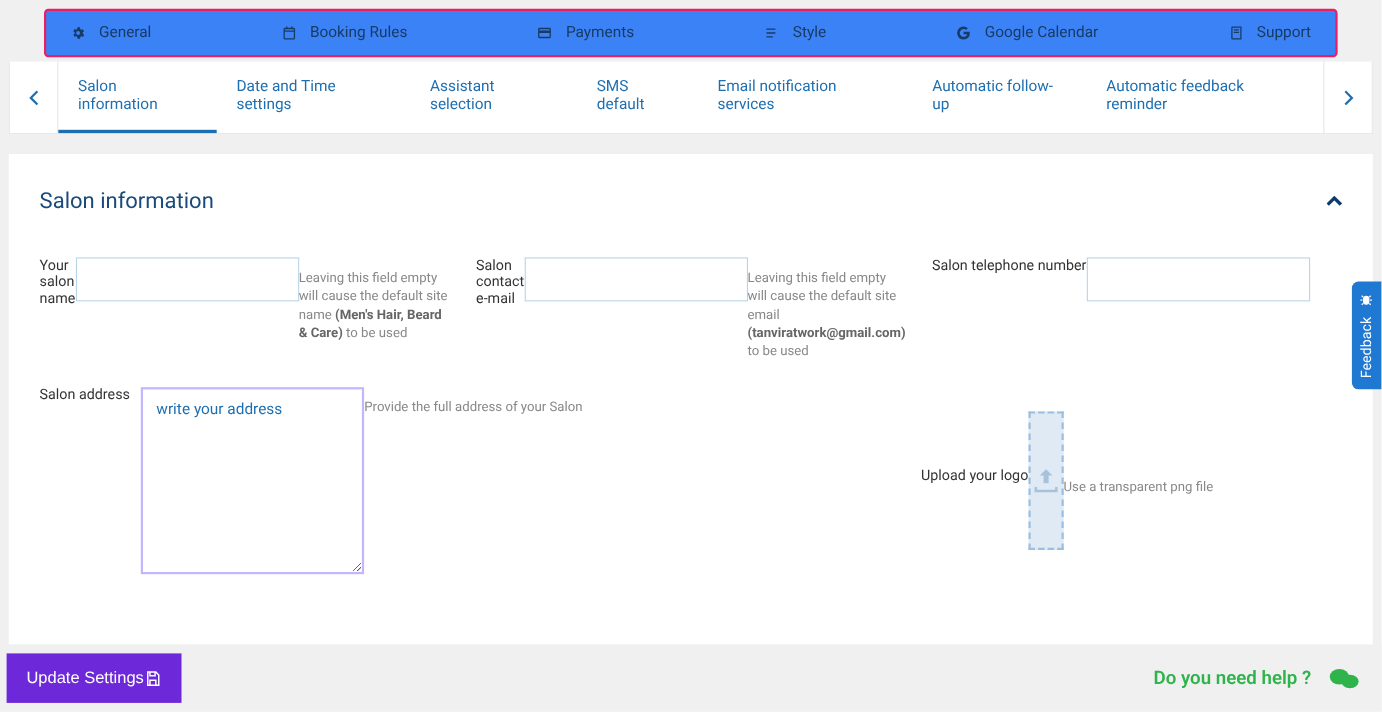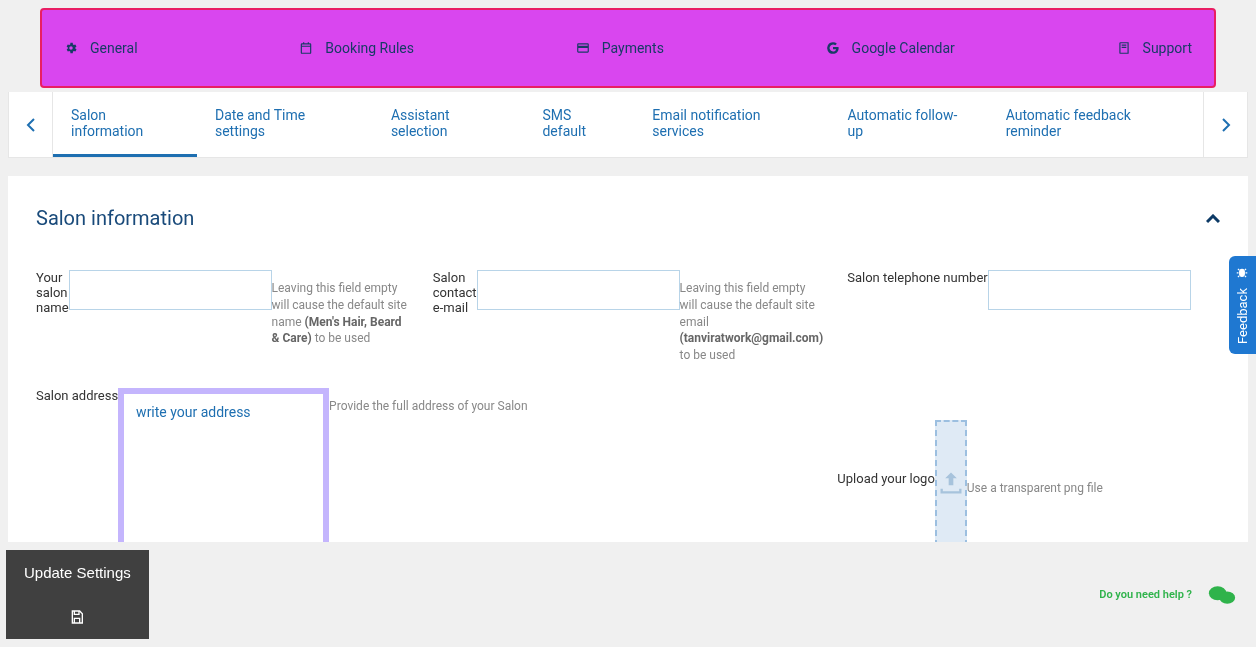--- a/index.html
+++ b/index.html
@@ -7,27 +7,27 @@
       font-family: -apple-system, BlinkMacSystemFont, "Segoe UI", Roboto, "Helvetica Neue", Arial, sans-serif;
       background: #f0f0f0;
       width: 1256px;
       height: 647px;
       position: relative;
       overflow: hidden;
     }
 
     
     .main-tabs {
-      background: #d946ef;
+      background: #3b82f6;
       border: 2px solid #e91e63;
       border-radius: 4px;
       margin: 8px 40px 4px 40px;
       display: flex;
       justify-content: space-between;
-      padding: 18px 8px;
+      padding: 0 8px;
     }
     .main-tab {
       display: flex;
       align-items: center;
       gap: 12px;
       padding: 12px 14px;
       color: #183b66;
       font-size: 14px;
       cursor: pointer;
     }
@@ -83,27 +83,28 @@
     .row { display: flex; gap: 24px; }
     .field { flex: 1; display: flex; flex-direction: row; margin-bottom: 24px; }
     .field-label { color: #333; font-size: 13px; margin-bottom: 8px; }
     .text-input {
       height: 40px;
       border: 1px solid #b8d4e8;
       padding: 6px 10px;
       font-size: 14px;
     }
     .textarea {
-      border: 6px solid #c4b5fd;
+      border: 2px solid #c4b5fd;
       padding: 10px 12px;
       font-size: 14px;
       color: #1e6fb1;
-      height: 190px;
+      height: 170px;
       resize: both;
       font-family: inherit;
+      margin-left: 10px;
     }
     .textarea::placeholder { color: #1e6fb1; }
     .help-text { color: #888; font-size: 12px; margin-top: 10px; line-height: 1.4; }
     .help-text b { color: #666; }
 
     .upload-zone {
       border: 2px dashed #9cbfe0;
       background: #dfeaf5;
       height: 126px;
       display: flex;
@@ -120,34 +121,32 @@
       left: 0; right: 0; bottom: 0;
       display: flex;
       justify-content: space-between;
       align-items: center;
       padding: 8px 8px 8px 6px;
       background: #f0f0f0;
     }
     .update-btn {
       display: flex;
       align-items: center;
-      gap: 28px;
-      background: #404040;
+      background: #6d28d9;
       color: #fff;
       padding: 14px 18px;
       font-size: 15px;
       cursor: pointer;
       border: none;
-      flex-direction: column;
     }
     .update-btn svg { width: 16px; height: 16px; fill: none; stroke: #fff; stroke-width:2; }
 
     .help-link {
       color: #2fb34b;
-      font-size: 11px;
+      font-size: 17px;
       font-weight: 600;
       display: flex;
       align-items: center;
       gap: 16px;
       cursor: pointer;
       padding-right: 12px;
     }
     .help-link svg { width: 28px; height: 24px; fill: #2fb34b; }
 
     
@@ -190,20 +189,26 @@
     <span>Booking Rules</span>
   </div>
   <div class="main-tab">
     <svg viewBox="0 0 24 24">
         <path d="M20 4H4a2 2 0 00-2 2v12a2 2 0 002 2h16a2 2 0 002-2V6a2 2 0 00-2-2zm0 14H4v-6h16zm0-10H4V6h16z"></path>
       </svg>
     <span>Payments</span>
   </div>
   <div class="main-tab">
     <svg viewBox="0 0 24 24">
+        <path d="M3 5h14v2H3zm0 6h14v2H3zm0 6h10v2H3z"></path>
+      </svg>
+    <span>Style</span>
+  </div>
+  <div class="main-tab">
+    <svg viewBox="0 0 24 24">
         <path d="M21.6 12.2c0-.7-.1-1.3-.2-2H12v3.8h5.4a4.7 4.7 0 01-2 3.1v2.5h3.3c1.9-1.8 3-4.4 3-7.4zM12 22c2.7 0 5-1 6.7-2.5l-3.3-2.5c-.9.6-2 1-3.4 1a6 6 0 01-5.6-4.1H3v2.6A10 10 0 0012 22zM6.4 13.9a6 6 0 010-3.8V7.5H3a10 10 0 000 9zM12 5.9a5.4 5.4 0 013.8 1.5l2.9-2.9A10 10 0 0012 2 10 10 0 003 7.5l3.4 2.6A6 6 0 0112 5.9z"></path>
       </svg>
     <span>Google Calendar</span>
   </div>
   <div class="main-tab">
     <svg viewBox="0 0 24 24">
         <path d="M6 2a2 2 0 00-2 2v16a2 2 0 002 2h14V2zm12 18H6V4h12zM8 6h8v2H8zm0 4h8v2H8z"></path>
       </svg>
     <span>Support</span>
   </div>

